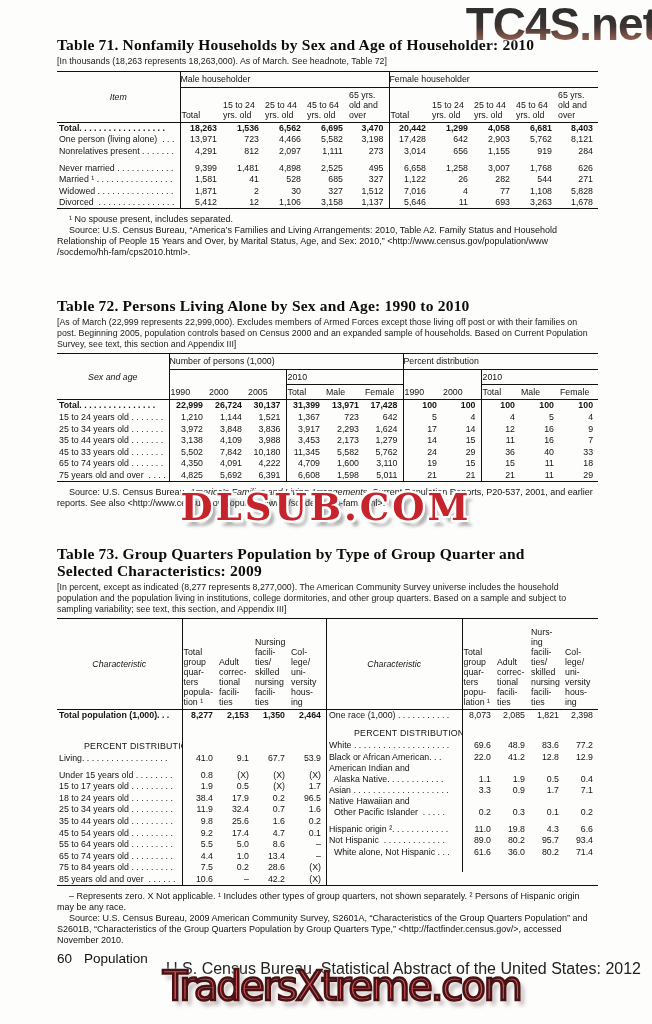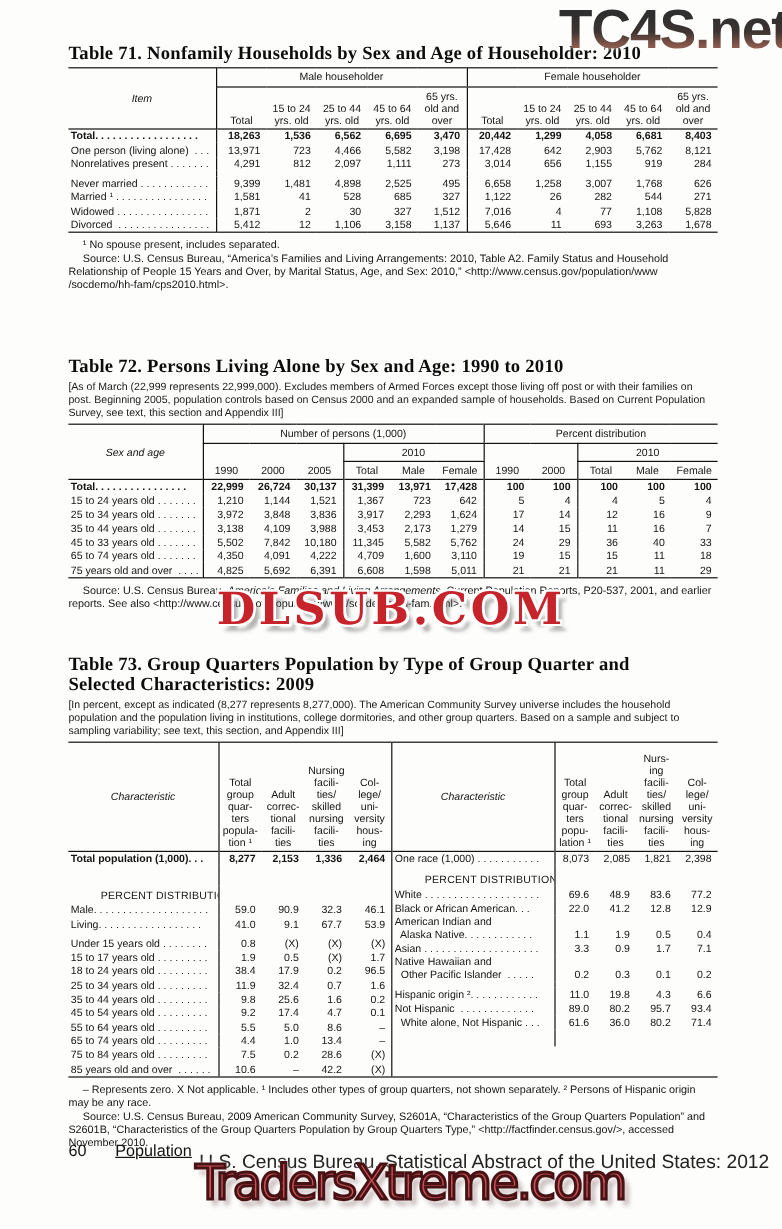--- a/index.html
+++ b/index.html
@@ -16,21 +16,21 @@
     white-space:pre-line;letter-spacing:.2px;
   }
   .headnote{font-size:8.8px;line-height:10.8px;margin:0 0 4px 0;color:#1a1a1a;}
   .footnotes{margin-top:5px;}
   .footnotes p{font-size:9px;line-height:11px;margin:0;text-indent:12px;}
   .em{font-style:italic;}
   
   table{border-collapse:collapse;table-layout:fixed;border-top:1px solid #111;border-bottom:1px solid #111;}
   table.naked{border:none;}
   th,td{font-size:8.8px;font-weight:normal;padding:0;overflow:hidden;}
-  thead th{white-space:pre;text-align:center;vertical-align:bottom;line-height:10px;padding:2px 1px;}
+  thead th{white-space:pre;text-align:left;vertical-align:bottom;line-height:10px;padding:2px 1px;}
   thead th.grp{border-bottom:1px solid #111;padding:2px 0 3px 0;}
   thead th.grp2{border-bottom:1px solid #111;margin-left:40px;}
   thead th.stubhead{vertical-align:middle;text-align:center;font-style:italic;}
   .bl{border-left:1px solid #111;}
   tbody tr{height:11.6px;}
   tbody tr:first-child td{border-top:1px solid #111;}
   td.stub{white-space:pre;text-align:left;padding-left:2px;line-height:11px;vertical-align:bottom;}
   td.num{text-align:right;padding-right:5px;line-height:11px;vertical-align:bottom;}
   td.b,th.b{font-weight:bold;}
   tr.gap{height:6px;}
@@ -41,21 +41,21 @@
   #t71 tbody td:nth-child(2),#t71 tbody td:nth-child(7){border-left:1px solid #111;}
   #t72 tbody td:nth-child(2),#t72 tbody td:nth-child(5),
   #t72 tbody td:nth-child(8),#t72 tbody td:nth-child(10){border-left:1px solid #111;}
   .t73wrap{display:flex;align-items:stretch;border-top:1px solid #111;border-bottom:1px solid #111;margin-top:4px;}
   .t73wrap table{border:none;}
   .t73wrap thead th{height:86px;line-height:10px;}
   .t73wrap tbody td:nth-child(2){border-left:1px solid #111;}
   .t73-right{border-left:1px solid #111;}
   
   .page-footer{position:absolute;left:57px;top:951px;font-size:13.5px;color:#111;}
-  .page-footer .sect{margin-left:24px;text-decoration:underline;}
+  .page-footer .sect{margin-left:12px;}
   .citation{position:absolute;right:11px;top:960px;font-size:16px;color:#222;}
   
   .wm{position:absolute;z-index:9;line-height:1;white-space:nowrap;}
   .wm-tc4s{
     top:1px;right:-5px;
     font-family:"Liberation Sans",sans-serif;font-weight:800;font-size:46px;letter-spacing:-1px;
     background:linear-gradient(180deg,#2f2f2f 25%,#3c3430 55%,#8a5a4d 82%,#a56a57 100%);
     -webkit-background-clip:text;background-clip:text;color:transparent;
     filter:drop-shadow(0 0 2px rgba(255,255,255,.95));
   }
@@ -76,20 +76,21 @@
 </style>
 </head>
 <body>
 
 <div class="wm wm-tc4s">TC4S.net</div>
 <div class="wm wm-dlsub">DLSUB.COM</div>
 <div class="wm wm-traders">TradersXtreme.com</div>
 
 <section class="content-col" style="top:36px;">
   <h2 class="tbl-title">Table 71. Nonfamily Households by Sex and Age of Householder: 2010</h2>
+  <p class="headnote">[In thousands (18,263 represents 18,263,000). As of March. See headnote, Table 72]</p>
   <table id="t71" style="width:541px;">
     <colgroup>
       <col style="width:123px;">
         <col style="width:42px;">
         <col style="width:42px;">
         <col style="width:42px;">
         <col style="width:42px;">
         <col style="width:41px;">
       <col style="width:42px;">
         <col style="width:42px;">
@@ -427,43 +428,36 @@
 versity
 hous-
 ing</th>
         </tr>
       </thead>
       <tbody>
           <tr>
             <td class="stub b">Total population (1,000). . .</td>
             <td class="num b">8,277</td>
             <td class="num b">2,153</td>
-            <td class="num b">1,336</td>
+            <td class="num b">1,350</td>
             <td class="num b">2,464</td>
           </tr>
           <tr class="gap" style="height: 17px;">
             <td class="stub"></td>
             <td class="num"></td>
             <td class="num"></td>
             <td class="num"></td>
             <td class="num"></td>
           </tr>
           <tr class="sectionrow">
             <td class="stub">PERCENT DISTRIBUTION</td>
             <td class="num"></td>
             <td class="num"></td>
             <td class="num"></td>
             <td class="num"></td>
-          </tr>
-          <tr>
-            <td class="stub">Male. . . . . . . . . . . . . . . . . . . .</td>
-            <td class="num">59.0</td>
-            <td class="num">90.9</td>
-            <td class="num">32.3</td>
-            <td class="num">46.1</td>
           </tr>
           <tr>
             <td class="stub">Living. . . . . . . . . . . . . . . . . .</td>
             <td class="num">41.0</td>
             <td class="num">9.1</td>
             <td class="num">67.7</td>
             <td class="num">53.9</td>
           </tr>
           <tr class="gap" style="height: 5px;">
             <td class="stub"></td>

